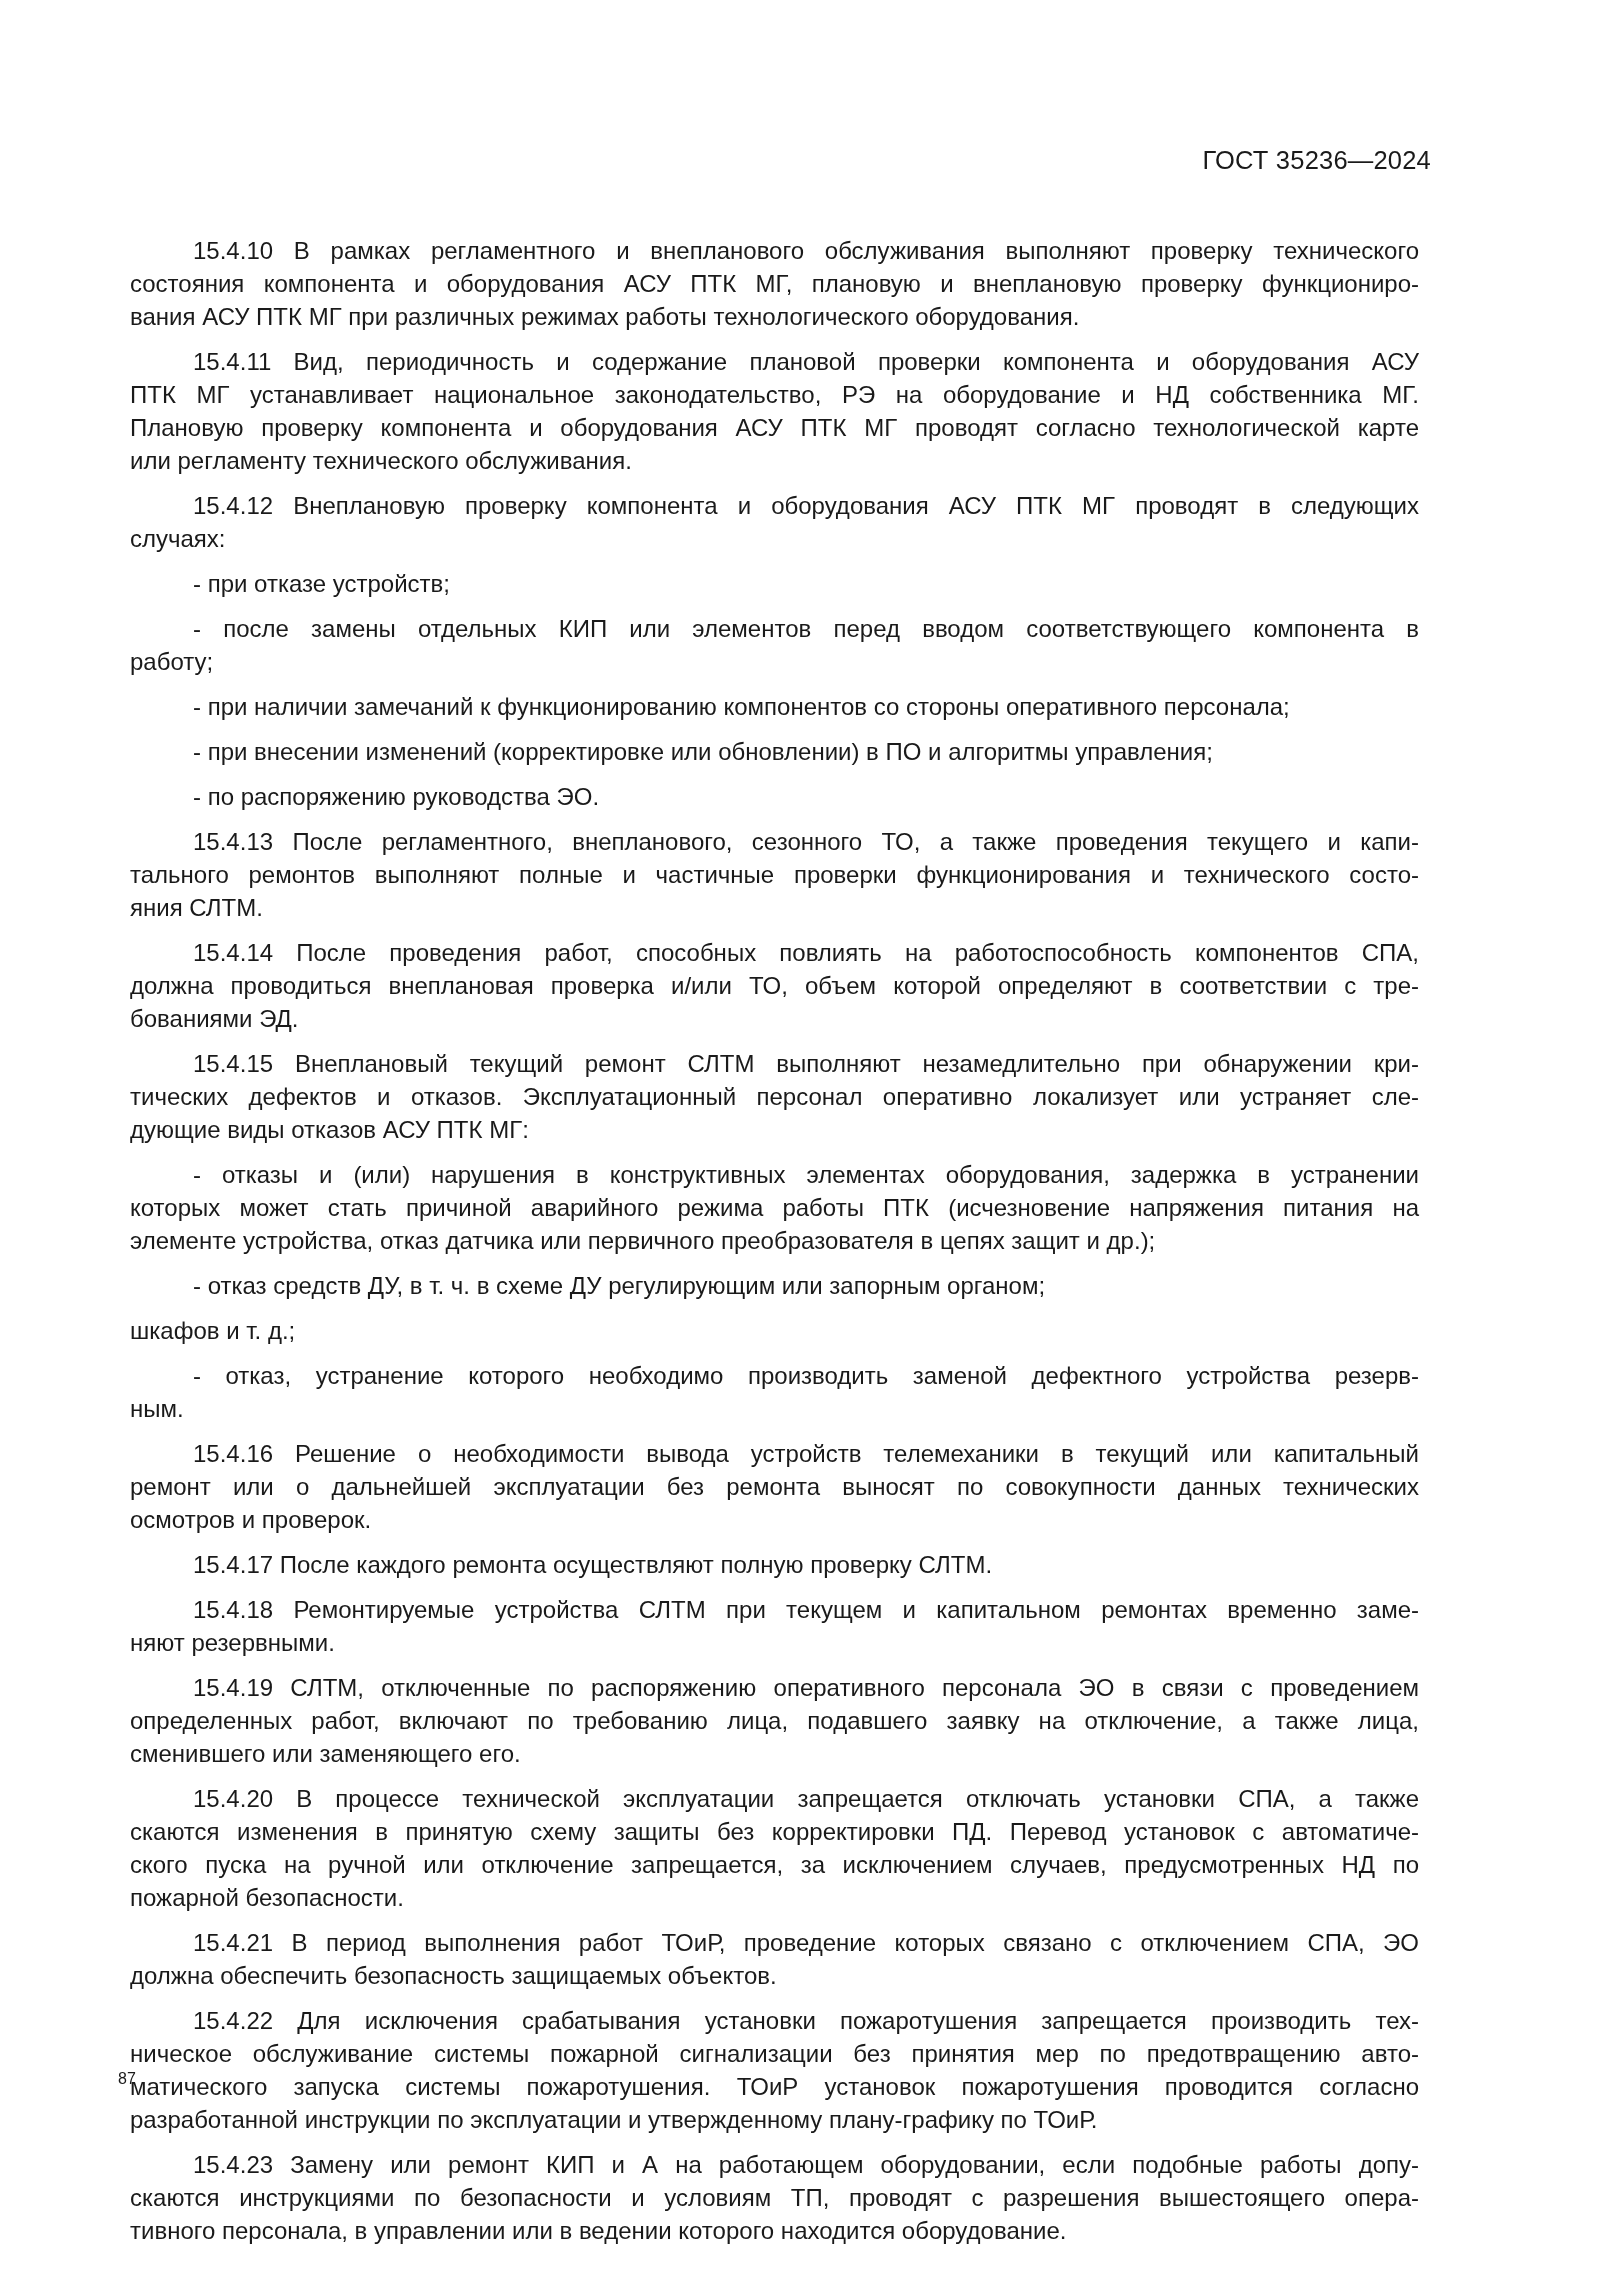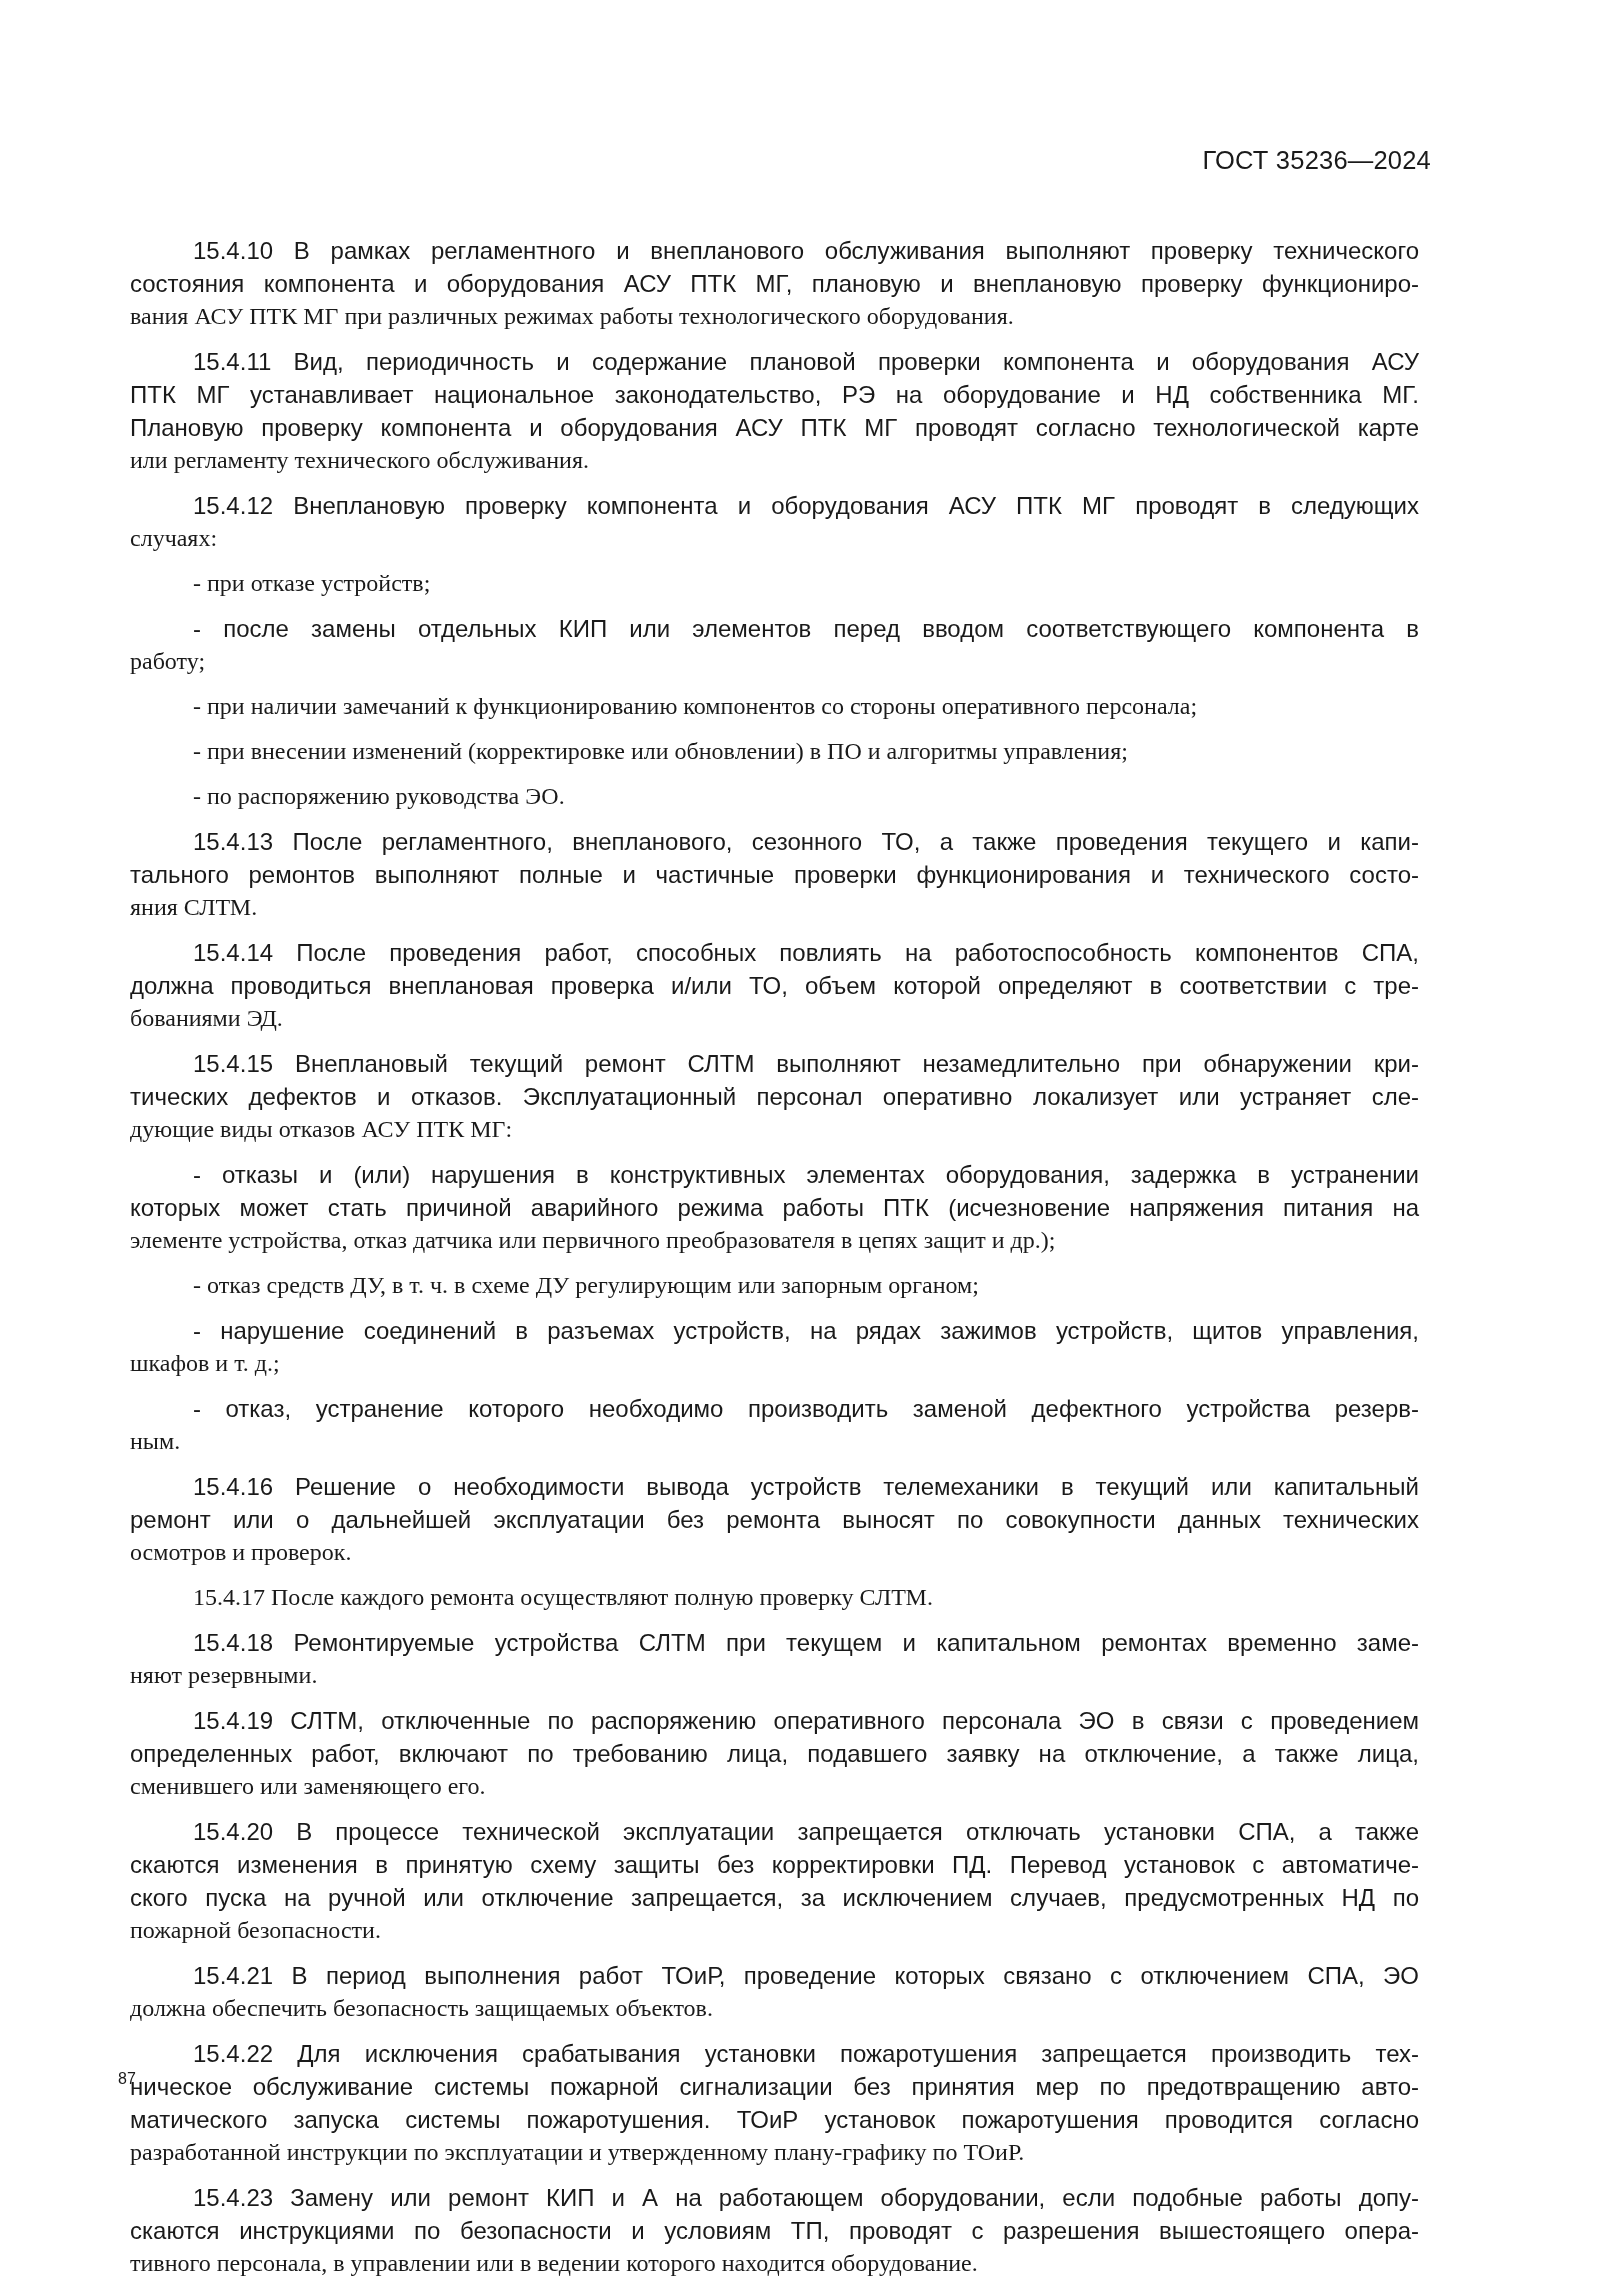--- a/index.html
+++ b/index.html
@@ -42,21 +42,20 @@
   .para {
     margin: 12px;
   }
   .line {
     text-align: justify;
     text-align-last: justify;
     white-space: normal;
   }
   .line.last {
     text-align-last: left;
-    font-family: Liberation Serif, serif;
   }
   .line.first {
     text-indent: 63px;
   }
   .page-number {
     position: absolute;
     top: 2062px;
     left: 118px;
     width: 1313px;
     text-align: left;
@@ -119,21 +118,20 @@
       </div>
       <div class="para">
         <div class="line first">- отказы и (или) нарушения в конструктивных элементах оборудования, задержка в устранении</div>
         <div class="line">которых может стать причиной аварийного режима работы ПТК (исчезновение напряжения питания на</div>
         <div class="line last">элементе устройства, отказ датчика или первичного преобразователя в цепях защит и др.);</div>
       </div>
       <div class="para">
         <div class="line first last">- отказ средств ДУ, в т. ч. в схеме ДУ регулирующим или запорным органом;</div>
       </div>
       <div class="para">
-        <div class="line first">- нарушение соединений в разъемах устройств, на рядах зажимов устройств, щитов управления,</div>
         <div class="line last">шкафов и т. д.;</div>
       </div>
       <div class="para">
         <div class="line first">- отказ, устранение которого необходимо производить заменой дефектного устройства резерв-</div>
         <div class="line last">ным.</div>
       </div>
       <div class="para">
         <div class="line first">15.4.16 Решение о необходимости вывода устройств телемеханики в текущий или капитальный</div>
         <div class="line">ремонт или о дальнейшей эксплуатации без ремонта выносят по совокупности данных технических</div>
         <div class="line last">осмотров и проверок.</div>

